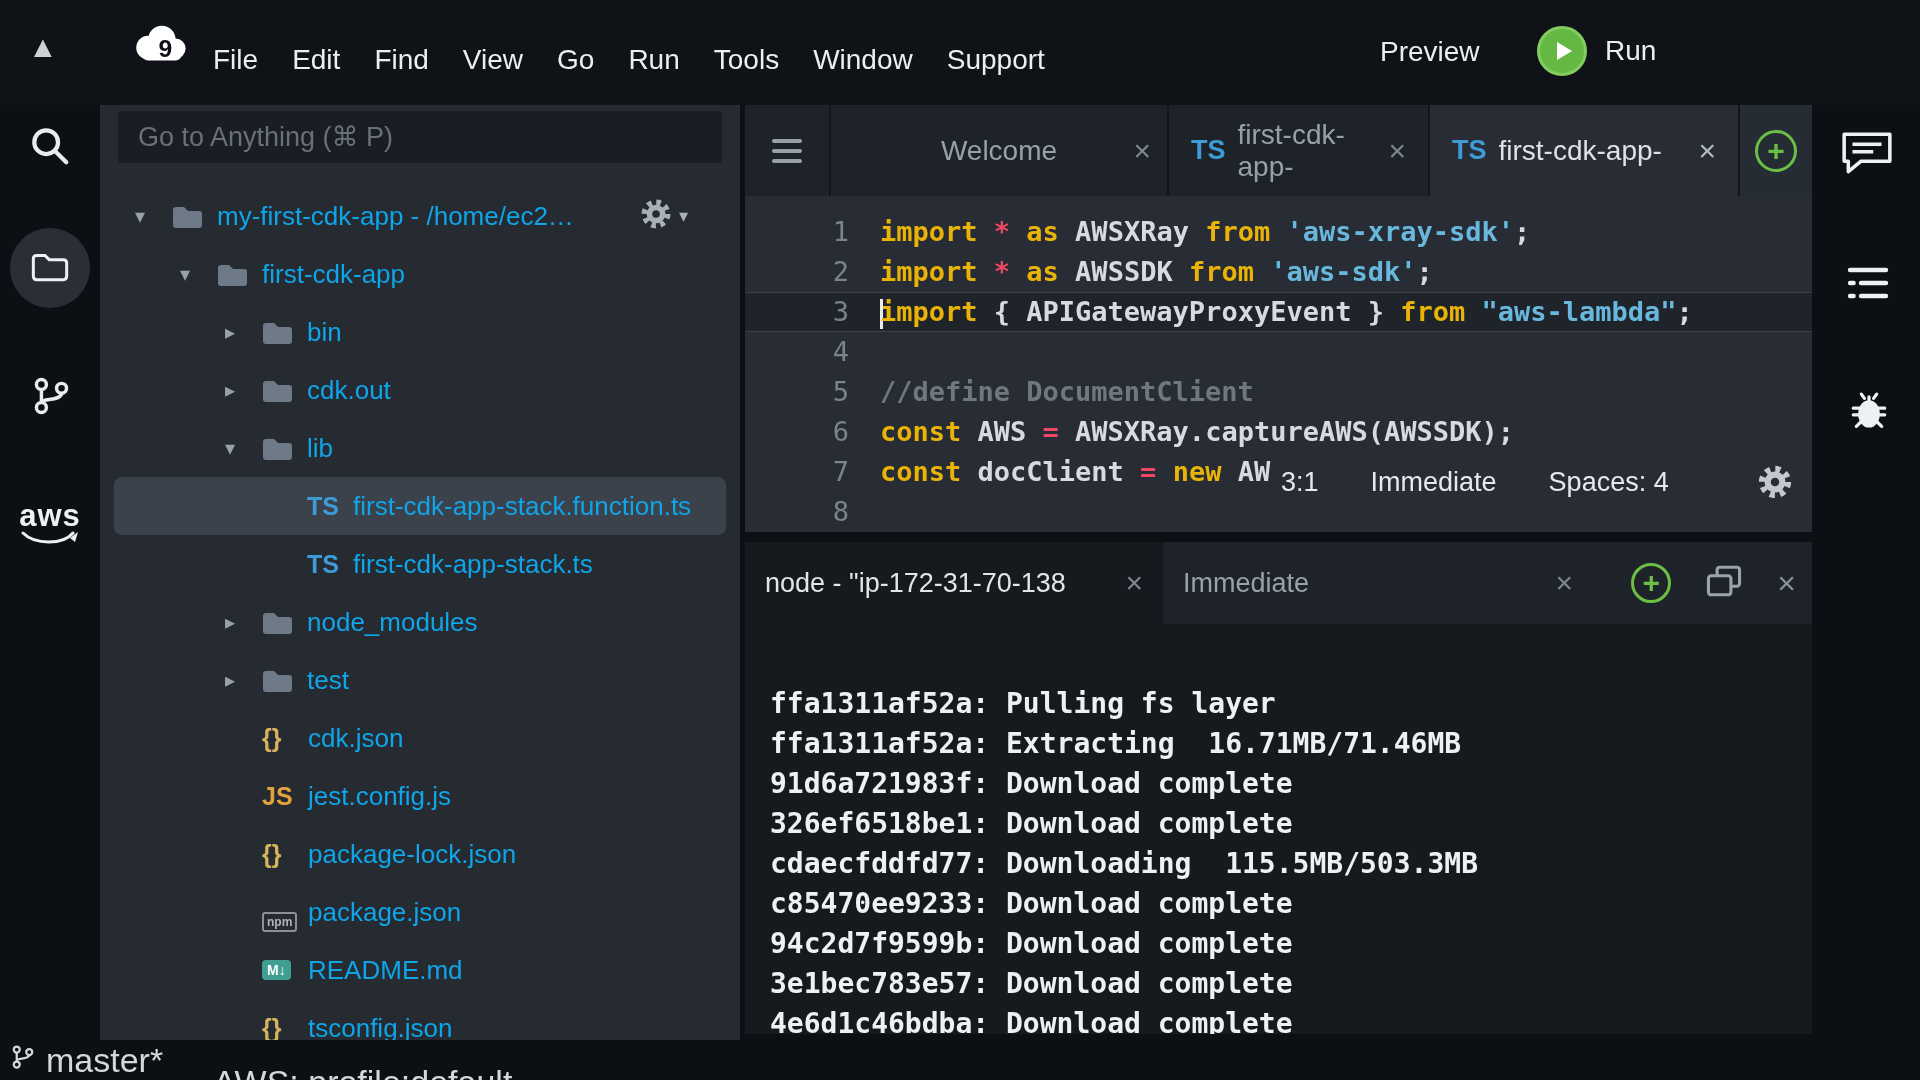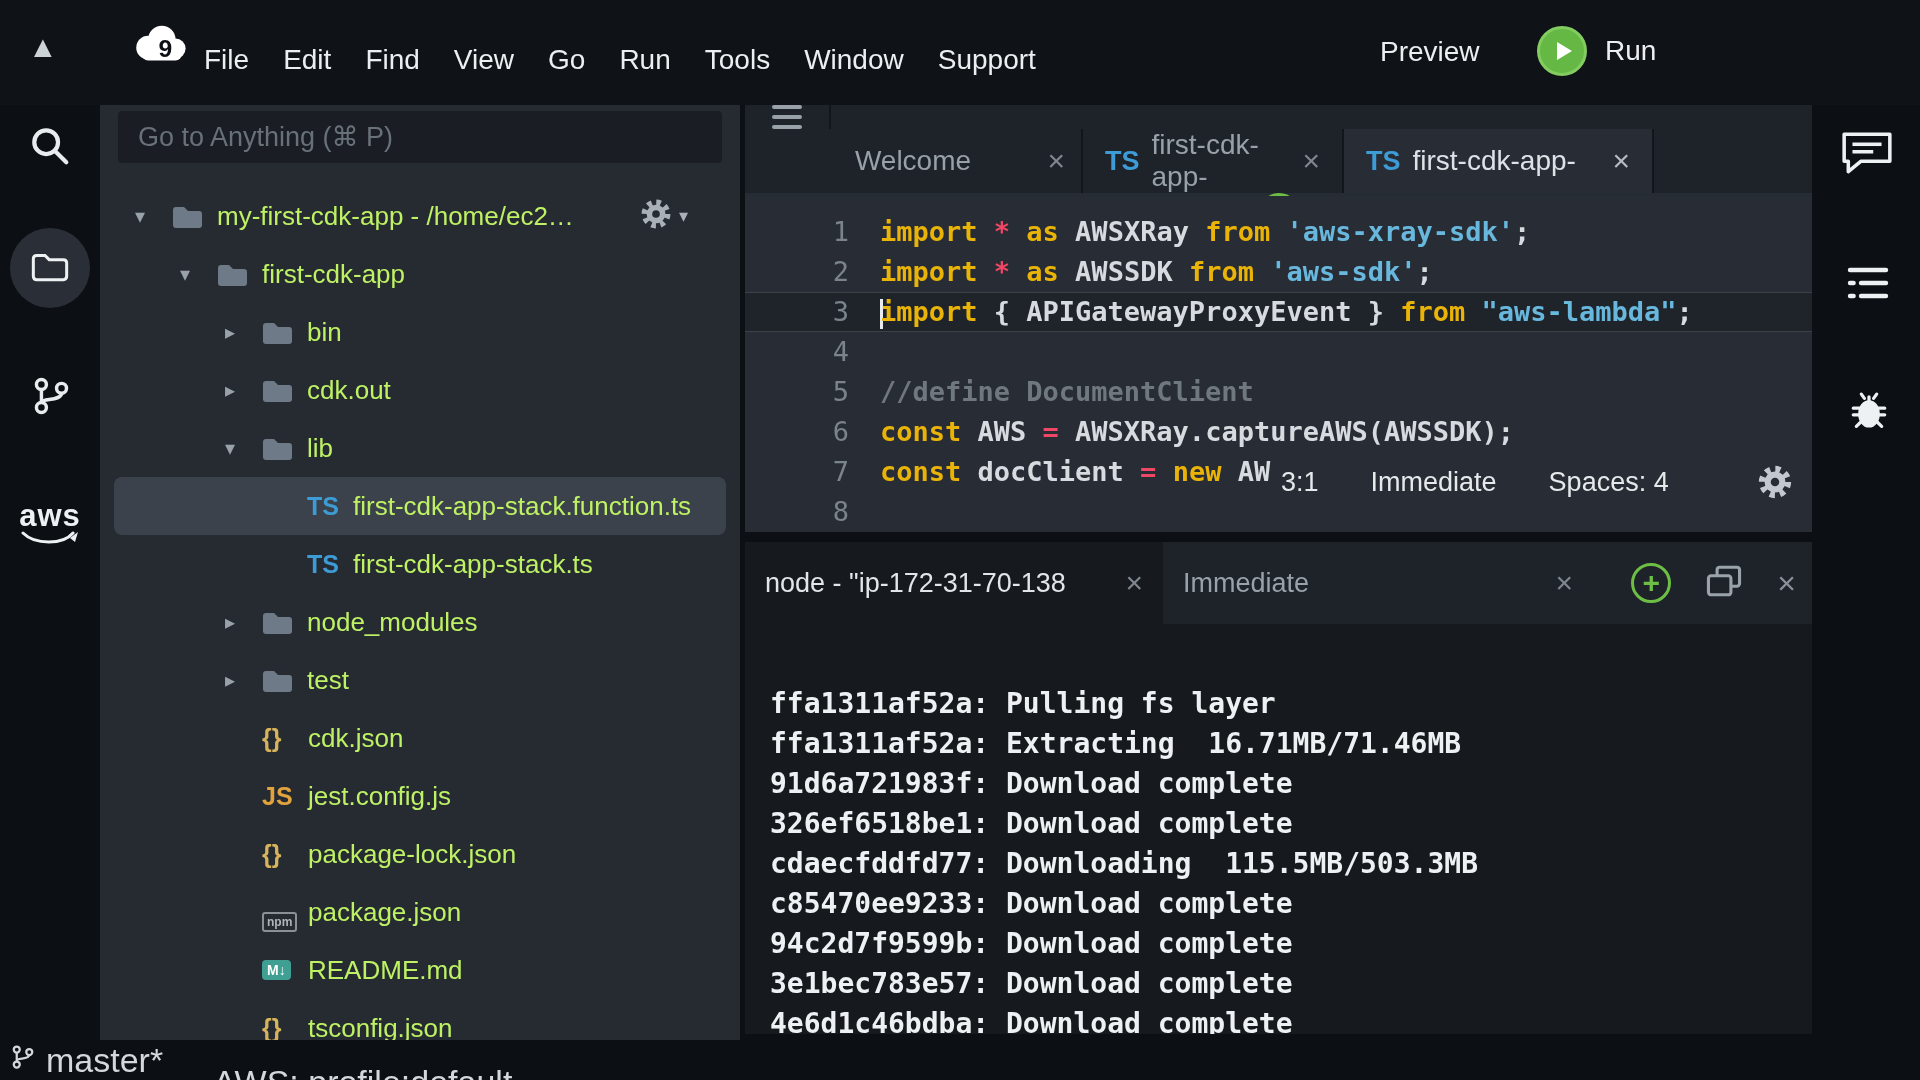--- a/index.html
+++ b/index.html
@@ -3,21 +3,21 @@
 <meta charset="utf-8">
 <style>
   * { margin:0; padding:0; box-sizing:border-box; }
   html,body { width:1920px; height:1080px; overflow:hidden; background:#0c0f13;
     font-family:"Liberation Sans","DejaVu Sans",sans-serif; color:#dfe3e7; }
 
   
   .topbar { position:absolute; left:0; top:0; width:1920px; height:105px; background:#0f1216; }
   .tri { position:absolute; left:28px; top:30px; font-size:30px; color:#cdd2d7; cursor:default; }
   .logo { position:absolute; left:128px; top:22px; }
-  .menus { position:absolute; left:187px; top:0; height:120px; display:flex; align-items:center; }
+  .menus { position:absolute; left:196px; top:0; height:120px; display:flex; align-items:center; }
   .menu-item { padding:0 17px; font-size:28px; color:#eceff2; cursor:default; }
   .preview { position:absolute; left:1380px; top:36px; font-size:28px; color:#eceff2; }
   .run-group { position:absolute; left:1537px; top:26px; display:flex; align-items:center; gap:18px; }
   .play-circle { width:50px; height:50px; border-radius:50%; background:#65b843; border:3px solid #83cc60;
     display:flex; align-items:center; justify-content:center; }
   .play-tri { width:0; height:0; border-left:15px solid #fff; border-top:9px solid transparent; border-bottom:9px solid transparent; margin-left:4px; }
   .run-label { font-size:28px; color:#eceff2; }
 
   
   .act-icon { position:absolute; display:flex; align-items:center; justify-content:center; }
@@ -36,24 +36,24 @@
   .tree-list { margin-top:24px; }
   .tree-row { height:58px; margin:0 14px; border-radius:8px; display:flex; align-items:center; white-space:nowrap; }
   .tree-row.selected { background:#3b424b; }
   .chev { width:36px; font-size:20px; color:#99a1a9; flex:none; }
   .ticon { width:46px; flex:none; display:flex; align-items:center; }
   .ticon-ts  { color:#3d9bd5; font-weight:bold; font-size:25px; }
   .ticon-js  { color:#e2a33c; font-weight:bold; font-size:25px; }
   .ticon-json{ color:#d6b45c; font-weight:bold; font-size:25px; }
   .npm-chip { border:2px solid #8a9096; color:#aeb4ba; font-size:12px; font-weight:bold; border-radius:3px; padding:1px 3px;margin-top:19px; }
   .md-chip { background:#3f9f92; color:#fff; font-size:14px; font-weight:bold; border-radius:4px; padding:2px 5px; }
-  .tlabel { font-size:26px; color:#bef264; }
-
-  
-  .editor-tabs { position:absolute; left:745px; top:105px; width:1067px; height:91px; background:#1e232a; display:flex;flex-direction:column; }
+  .tlabel { font-size:26px; color:#0ea5e9; }
+
+  
+  .editor-tabs { position:absolute; left:745px; top:105px; width:1067px; height:91px; background:#1e232a; display:flex; }
   .tab-menu-cell { width:86px; flex:none; display:flex; flex-direction:column; gap:6px; align-items:center; justify-content:center; border-right:2px solid #12161b; }
   .hbar { width:30px; height:4px; background:#98a0a8; border-radius:2px; }
   .etab { flex:none; display:flex; align-items:center; padding:0 22px; border-right:2px solid #12161b; position:relative; }
   .etab .tab-label { font-size:28px; color:#98a0a8; overflow:hidden; text-overflow:ellipsis; }
   .etab.active { background:#282d35; }
   .etab.active .tab-label { color:#dde2e7; }
   .tab-ts { color:#3d9bd5; font-weight:bold; font-size:27px; margin-right:12px; }
   .tab-close { margin-left:auto; font-size:30px; color:#7f878f; padding-left:14px; }
   .etab.active .tab-close { color:#b6bcc3; }
   .etab.center .tab-label { margin:0 auto; }

